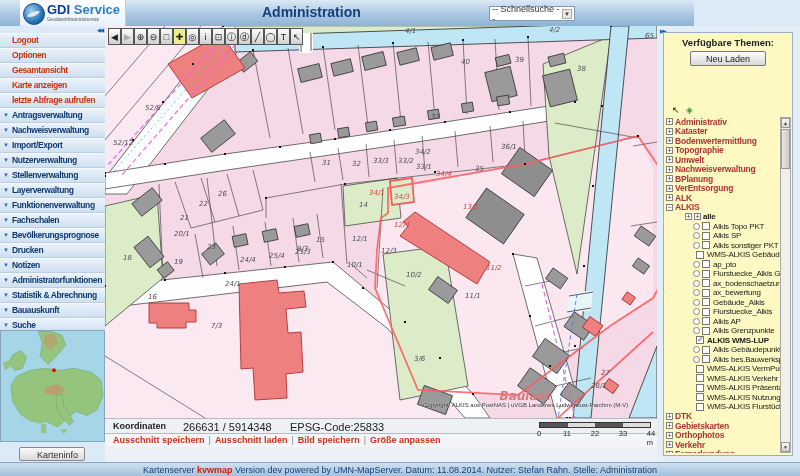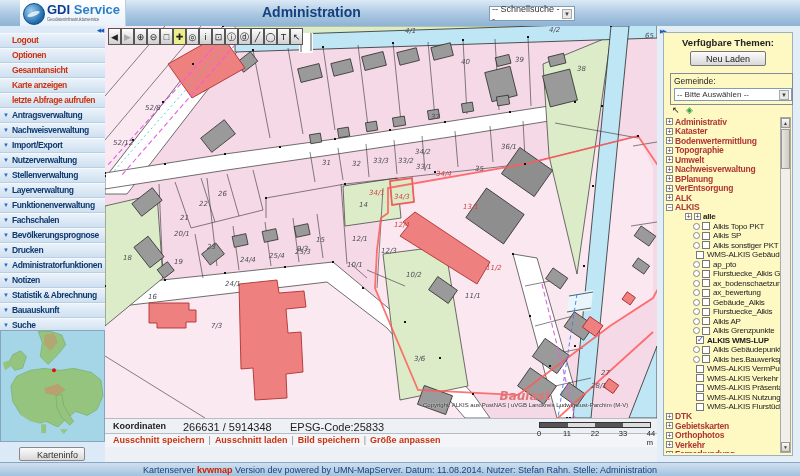--- a/index.html
+++ b/index.html
@@ -1,20 +1,20 @@
 <!DOCTYPE html>
 <html><head>
 <meta charset="utf-8">
 <style>
   html,body{margin:0;padding:0;}
   #app{position:relative;width:800px;height:476px;overflow:hidden;background:#dce9f6;
        font-family:"Liberation Sans",sans-serif;cursor:default;}
   
-  #header{position:absolute;left:0;top:0;width:800px;height:26px;
-          background:linear-gradient(#dcE9f5,#aac7e2 55%,#8fb3d4);border-bottom:1px solid #7aa0c4;}
+  #header{position:absolute;left:0;top:0;width:676px;height:26px;
+          background:linear-gradient(#dcE9f5,#aac7e2 55%,#8fb3d4);border-bottom:1px solid #7aa0c4;padding-left:18px;}
   #logo{position:absolute;left:0;top:0;width:105px;height:26px;background:linear-gradient(#ffffff,#e8f1fa);
         border-right:1px solid #b9cfe4;margin-left:20px;}
   #logo-globe{position:absolute;left:3px;top:3px;width:20px;height:20px;border-radius:50%;
         background:radial-gradient(circle at 35% 35%,#9fd0f0,#1a66aa 70%);border:1px solid #0d4b86;}
   #logo-globe:after{content:"";position:absolute;left:3px;top:8px;width:13px;height:4px;border-radius:50%;
         background:rgba(255,255,255,.75);transform:rotate(-20deg);}
   #logo-text{position:absolute;left:27px;top:2px;font-size:13px;font-weight:bold;white-space:nowrap;}
   #logo-text .gdi{color:#0b3d91;} #logo-text .svc{color:#2b7fc9;}
   #logo-sub{position:absolute;left:27px;top:17px;font-size:4.5px;color:#667;letter-spacing:-.2px;}
   #page-title{position:absolute;left:262px;top:4px;font-size:14px;font-weight:bold;color:#14417c;}
@@ -143,22 +143,22 @@
           <div class="navitem sec"><span class="tri">▼</span><span>Antragsverwaltung</span></div>
           <div class="navitem sec"><span class="tri">▼</span><span>Nachweisverwaltung</span></div>
           <div class="navitem sec"><span class="tri">▼</span><span>Import/Export</span></div>
           <div class="navitem sec"><span class="tri">▼</span><span>Nutzerverwaltung</span></div>
           <div class="navitem sec"><span class="tri">▼</span><span>Stellenverwaltung</span></div>
           <div class="navitem sec"><span class="tri">▼</span><span>Layerverwaltung</span></div>
           <div class="navitem sec"><span class="tri">▼</span><span>Funktionenverwaltung</span></div>
           <div class="navitem sec"><span class="tri">▼</span><span>Fachschalen</span></div>
           <div class="navitem sec"><span class="tri">▼</span><span>Bevölkerungsprognose</span></div>
           <div class="navitem sec"><span class="tri">▼</span><span>Drucken</span></div>
+          <div class="navitem sec"><span class="tri">▼</span><span>Notizen</span></div>
           <div class="navitem sec"><span class="tri">▼</span><span>Administratorfunktionen</span></div>
-          <div class="navitem sec"><span class="tri">▼</span><span>Notizen</span></div>
           <div class="navitem sec"><span class="tri">▼</span><span>Statistik &amp; Abrechnung</span></div>
           <div class="navitem sec"><span class="tri">▼</span><span>Bauauskunft</span></div>
           <div class="navitem sec"><span class="tri">▼</span><span>Suche</span></div>
           <div class="navitem sec"><span class="tri">▼</span><span>Gutachterausschuss</span></div>
           <div class="navitem sec"><span class="tri">▼</span><span>Festpunkte</span></div>
         </div>
     </div>
     <svg id="ov-map" viewBox="0 0 105 112" xmlns="http://www.w3.org/2000/svg">
       <rect width="105" height="112" fill="#a5d6e8"></rect>
       <polygon points="16,46 30,40 44,38 60,40 74,38 92,42 102,50 104,66 98,80 88,86 76,82 66,90 58,98 46,92 34,96 22,88 12,72 10,56" fill="#94c47d" stroke="#6da05f" stroke-width=".5"></polygon>
@@ -470,27 +470,20 @@
           <span style="left: 100%;">44 m</span>
         </div>
     </div>
   </div>
 
   <div id="themes">
     <div id="th-collapse">▶▶</div>
     <div id="th-box">
       <div id="th-title">Verfügbare Themen:</div>
       <button id="th-reload">Neu Laden</button>
-      <div id="th-gemeinde">
-        <div class="glabel">Gemeinde:</div>
-        <div id="gemeinde-select" class="fake-select">
-          <span>-- Bitte Auswählen --</span>
-          <span class="arr">▼</span>
-        </div>
-      </div>
       <div id="th-icons">
         <span class="cursor">↖</span>
         <span class="layers">◈</span>
       </div>
       <div id="tree">
           <div class="trow">
             <span class="pbox">+</span>
             <span class="grp">Administrativ</span>
           </div>
           <div class="trow">

